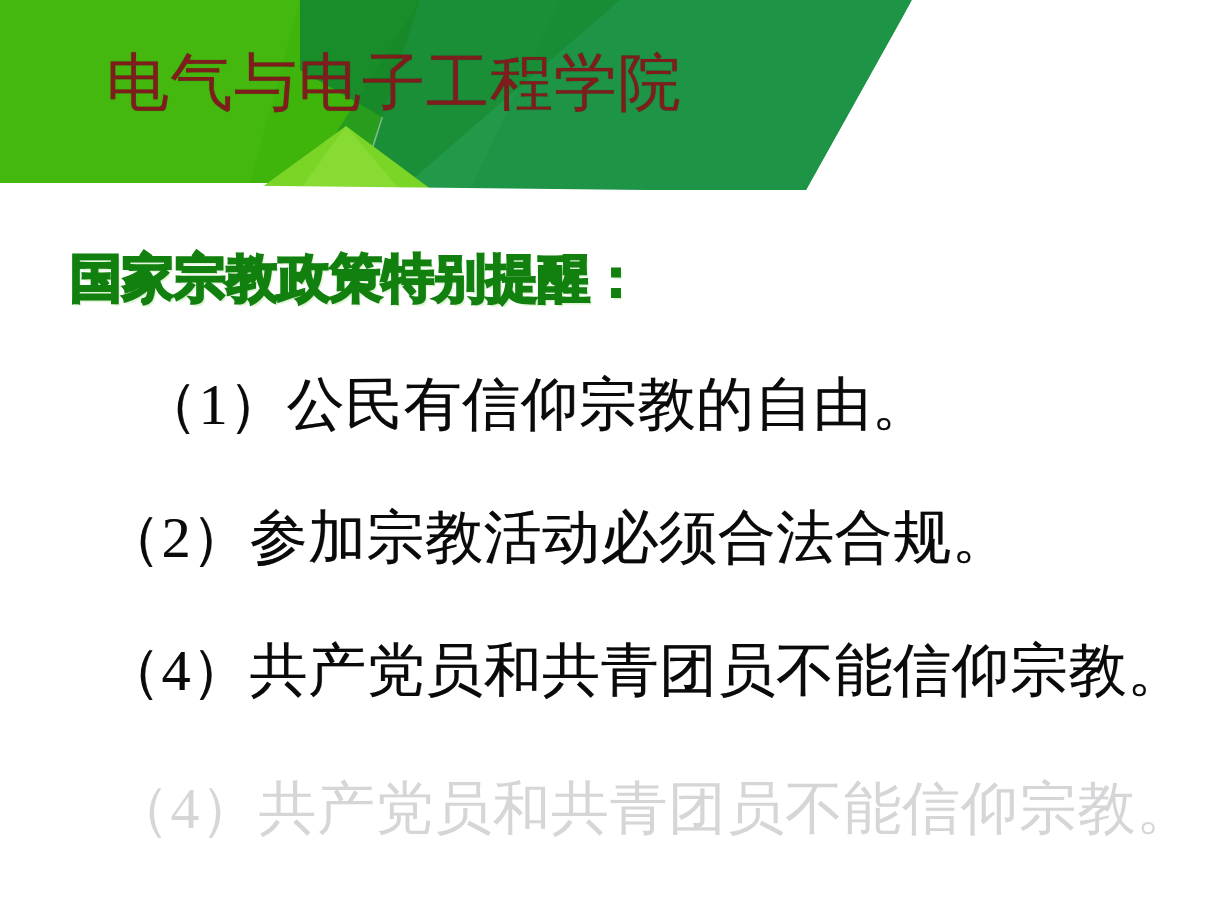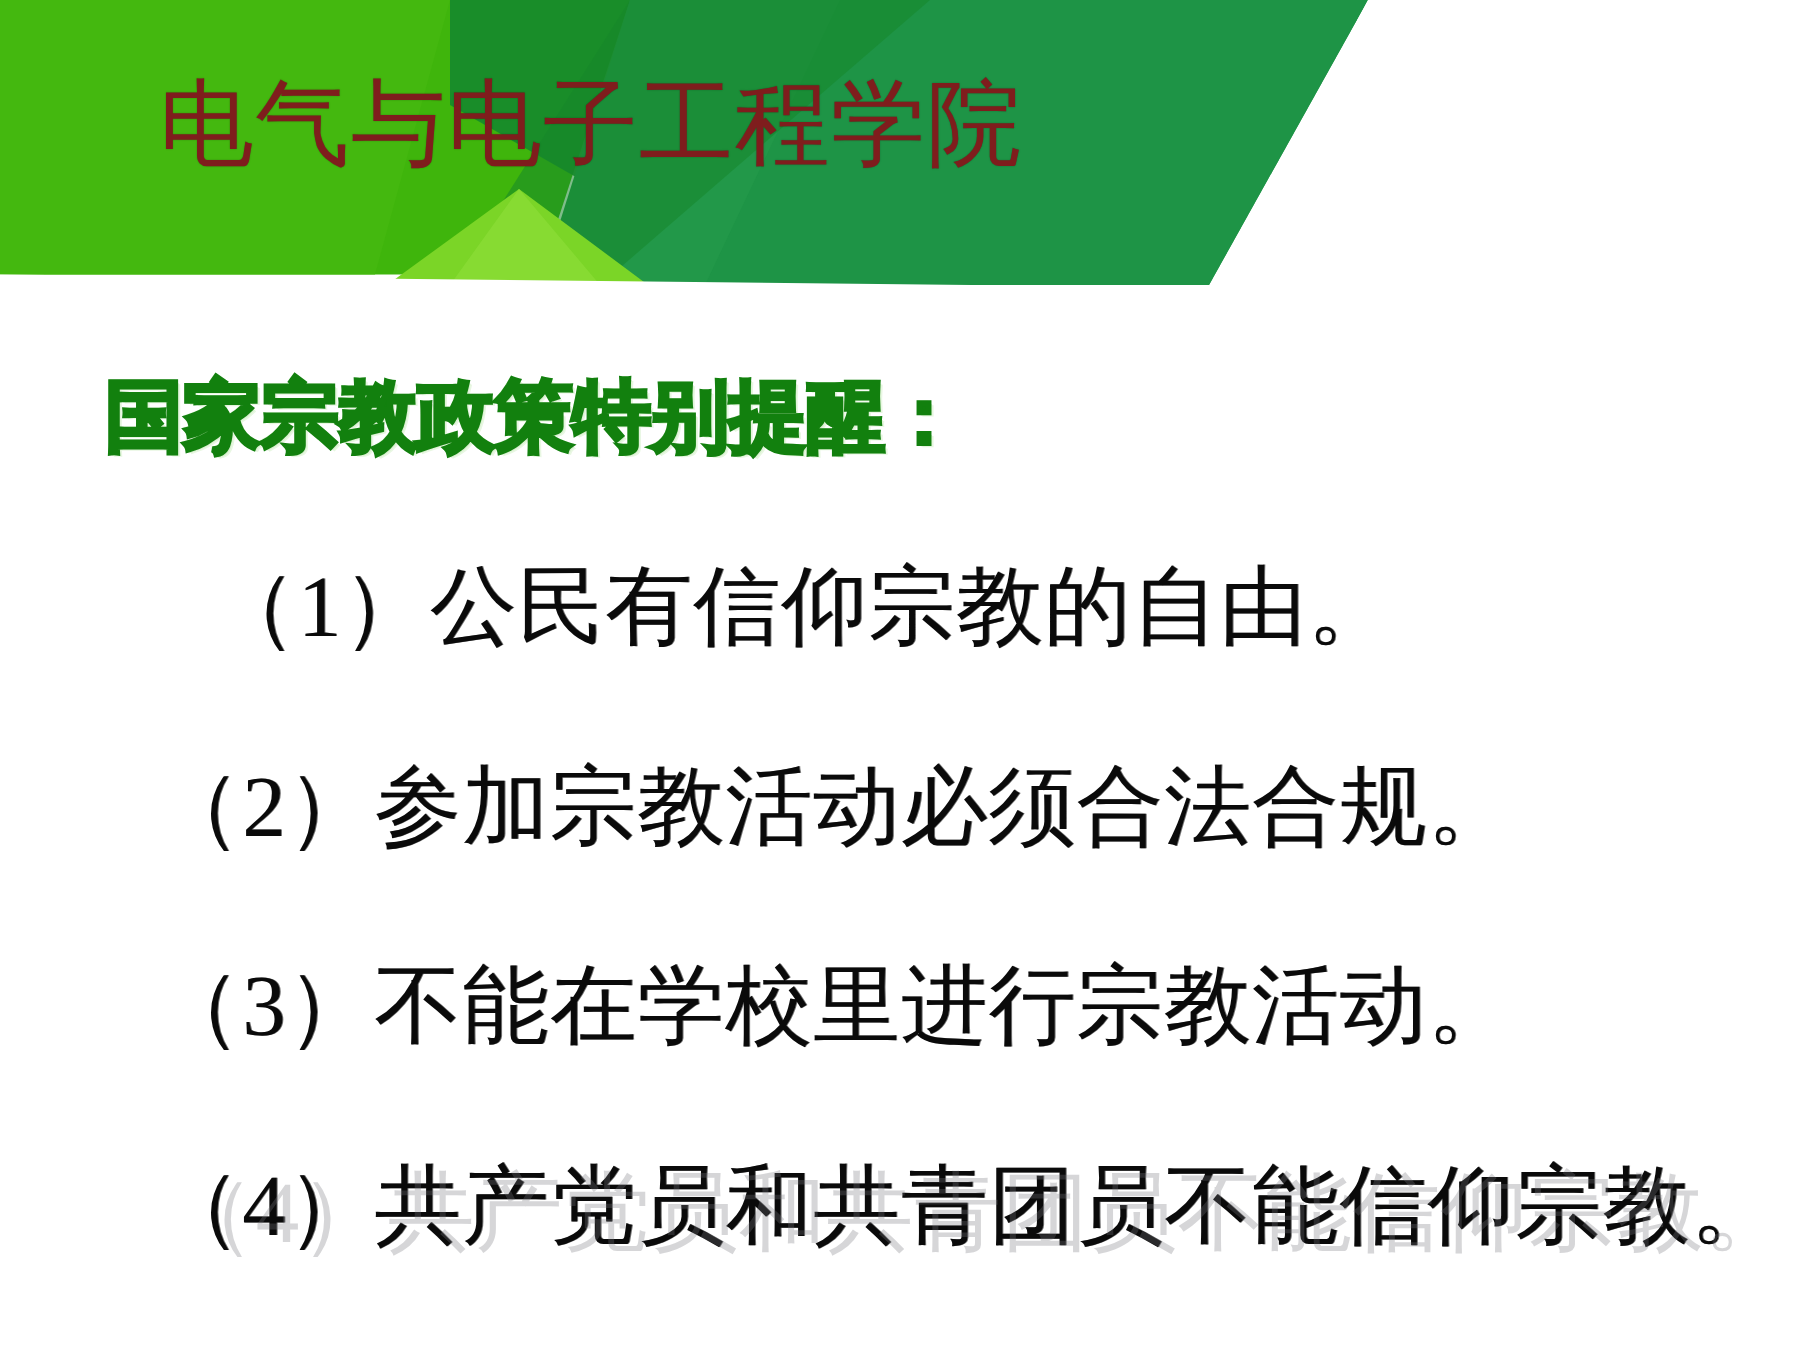--- a/index.html
+++ b/index.html
@@ -145,23 +145,20 @@
   <div id="body-list">
 
     <div class="body-line indent-a">
       <span class="line-text">（1）公民有信仰宗教的自由。</span>
     </div>
 
     <div class="body-line indent-b">
       <span class="line-text">（2）参加宗教活动必须合法合规。</span>
     </div>
 
-    <div class="body-line indent-b">
-      <span class="line-text">（3）不能在学校里进行宗教活动。</span>
-    </div>
 
     <div class="body-line indent-b">
       <span class="line-text">（4）共产党员和共青团员不能信仰宗教。</span>
     </div>
 
   </div>
 
   <div id="ghost-layer">（4）共产党员和共青团员不能信仰宗教。</div>
 
 </div>

